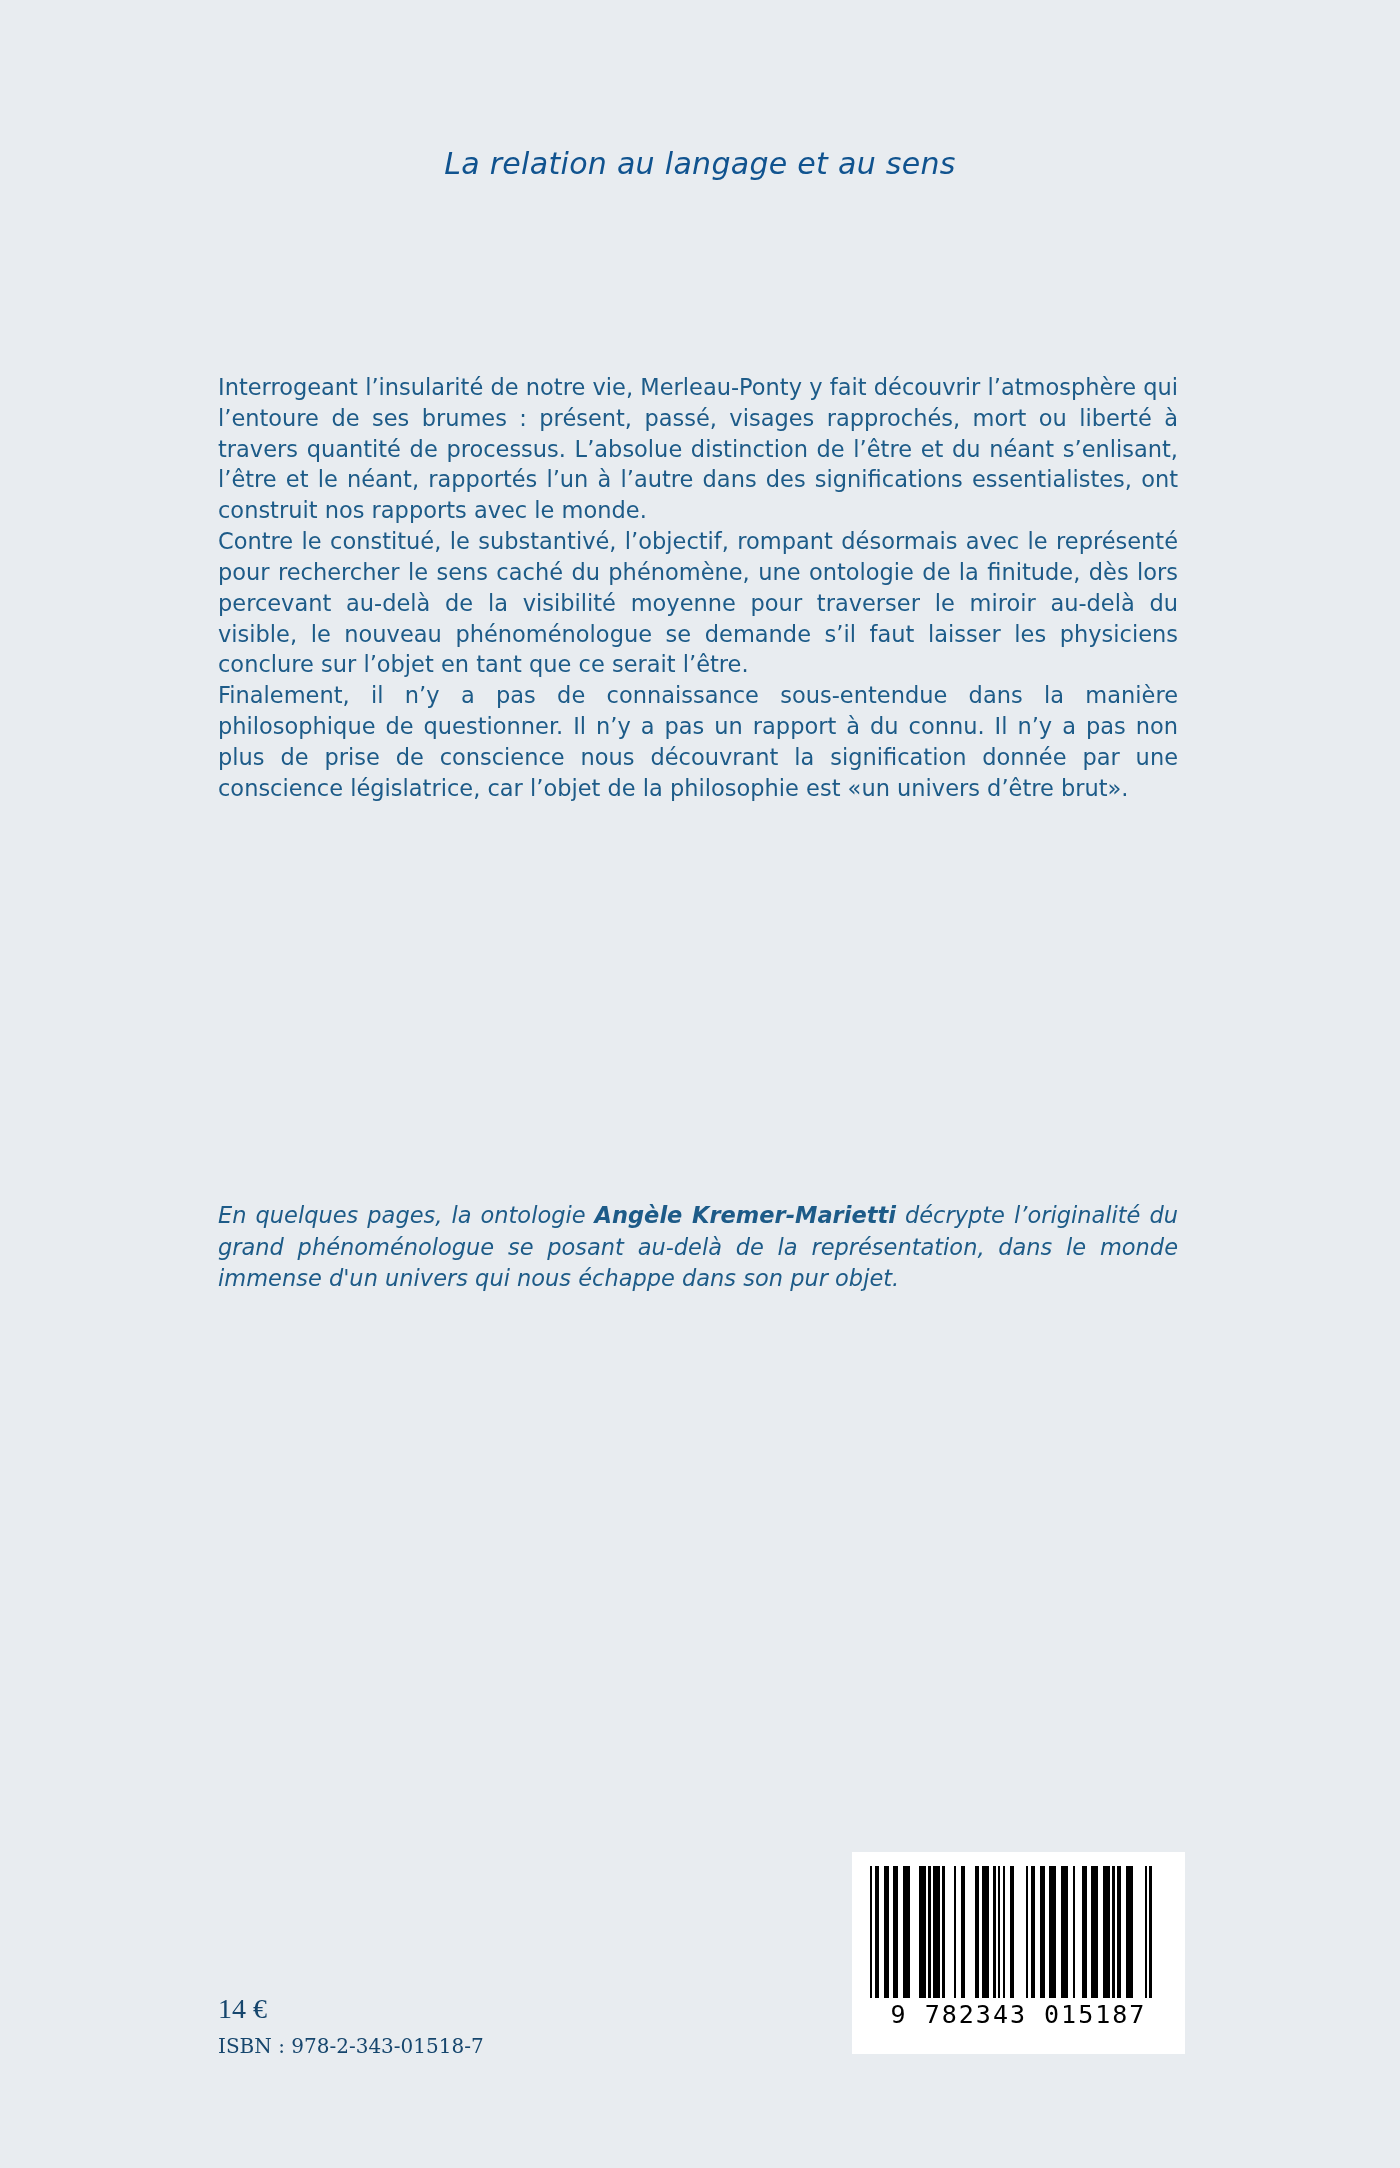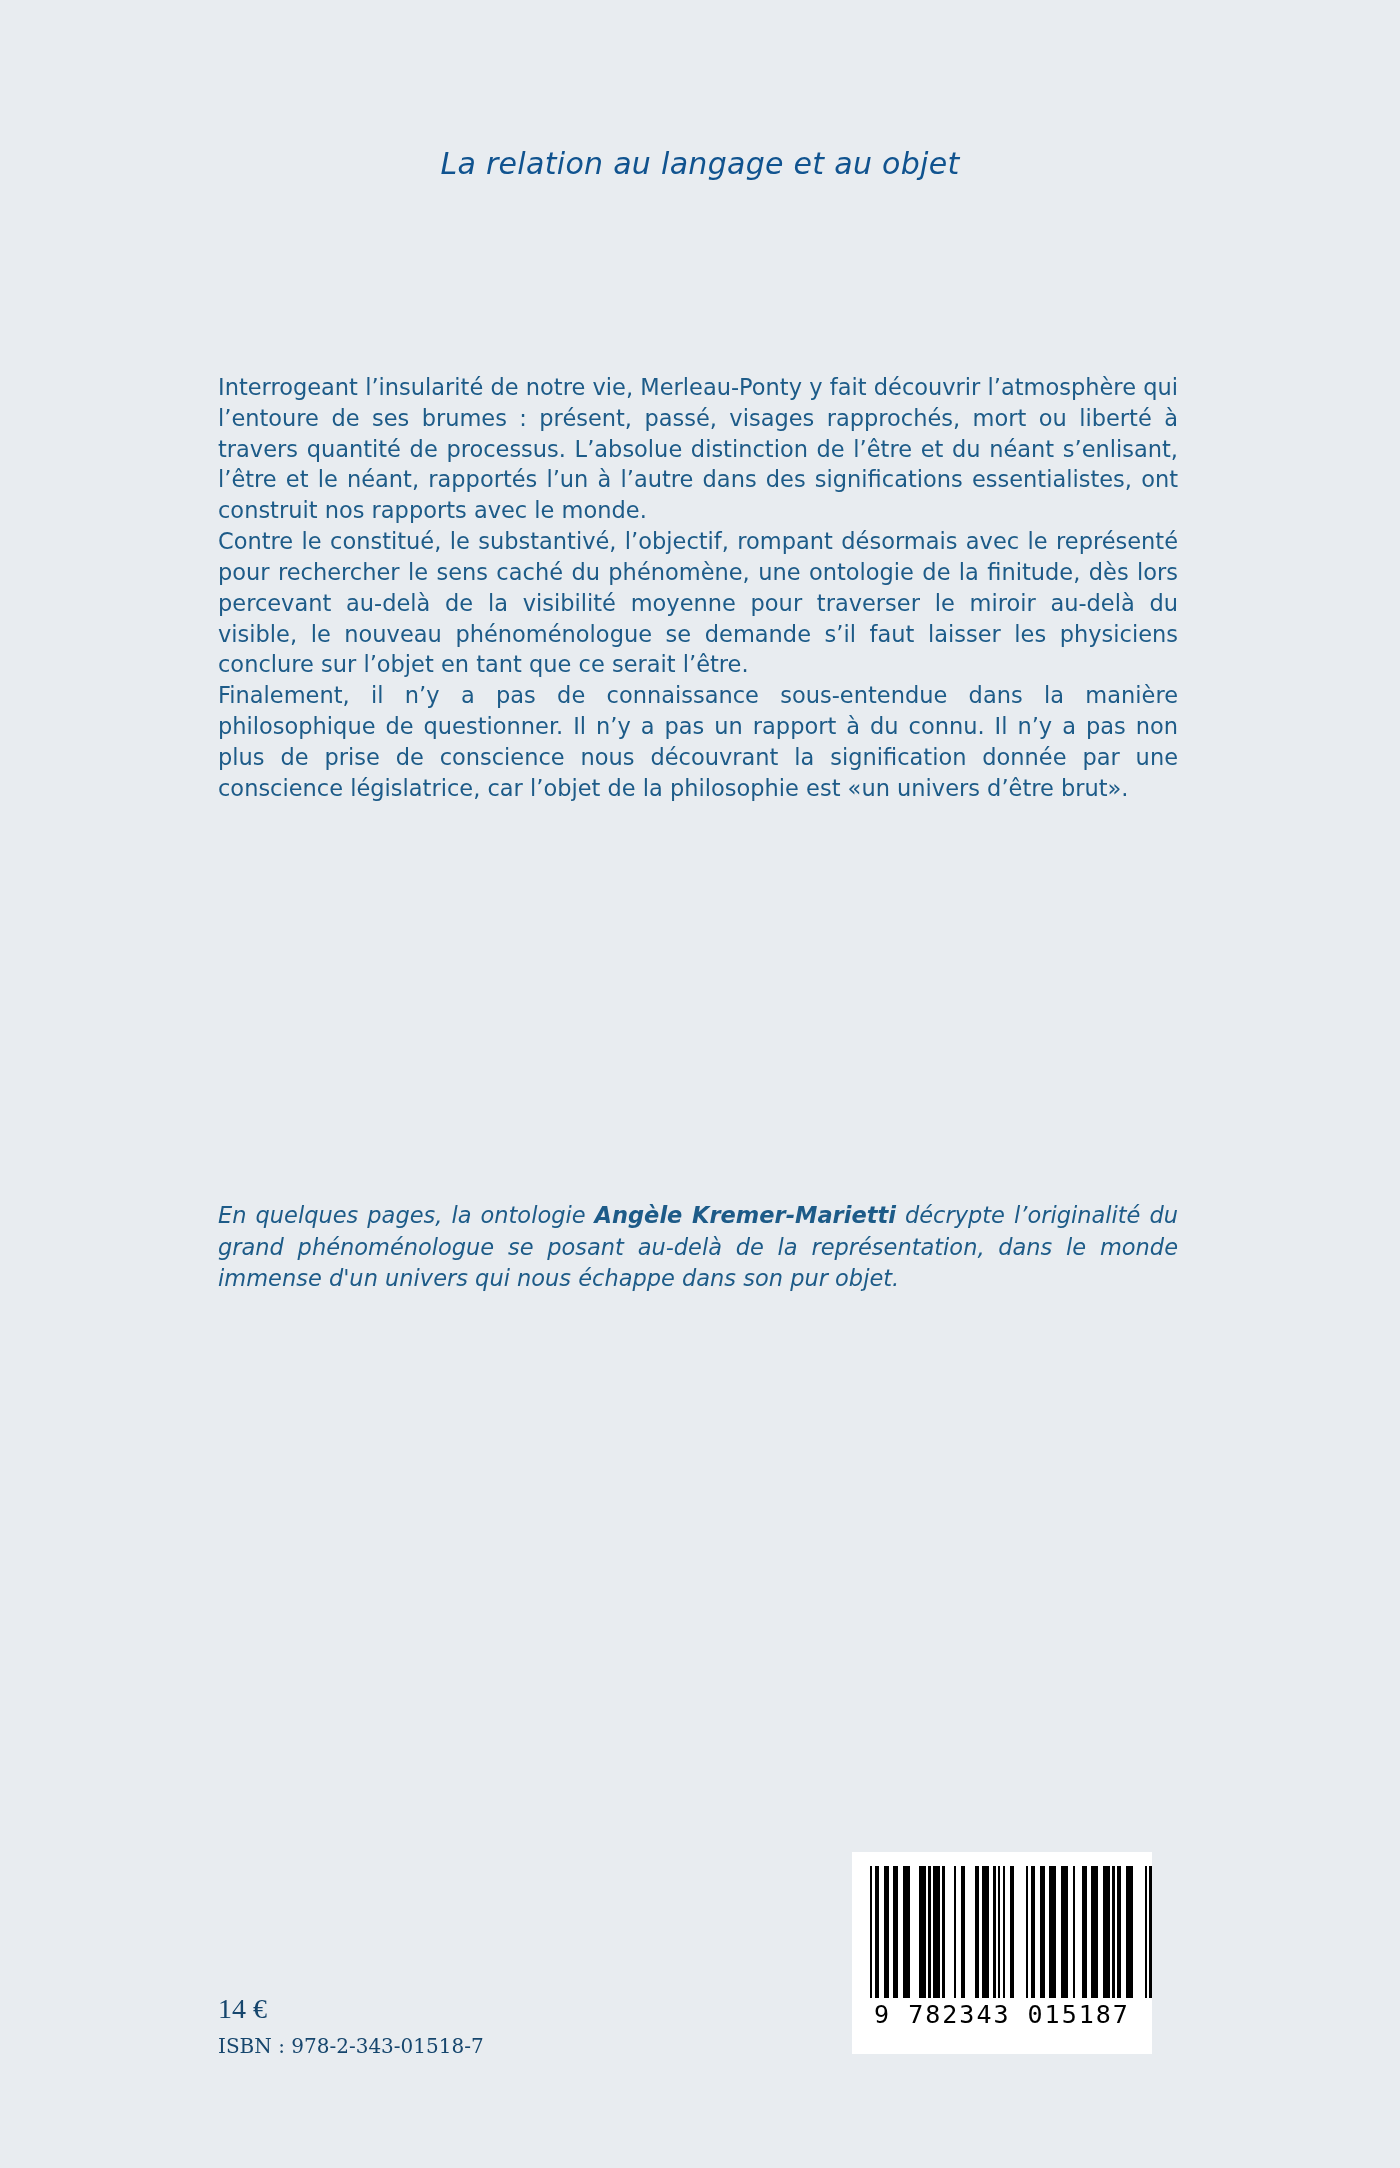--- a/index.html
+++ b/index.html
@@ -87,21 +87,21 @@
   }
   .isbn {
     font-family: "DejaVu Serif", serif;
     font-size: 20px;
     margin-top: 8px;
   }
   .barcode-box {
     position: absolute;
     left: 852px;
     top: 1852px;
-    width: 300px;
+    width: 333px;
     height: 202px;
     background: #ffffff;
     padding: 0;
     box-sizing: border-box;
   }
   .barcode-bars {
     position: absolute;
     left: 18px;
     top: 14px;
     width: 282px;
@@ -127,21 +127,21 @@
     text-align: center;
     white-space: nowrap;
   }
 </style>
 </head>
 <body>
 
 <div class="page">
 
   <div class="title-block">
-    <div class="book-subtitle">La relation au langage et au objet</div>
+    <div class="book-subtitle">La relation au langage et au sens</div>
   </div>
 
   <div class="blurb">
     <p>Interrogeant l’insularité de notre vie, Merleau-Ponty y fait découvrir l’atmosphère qui l’entoure de ses brumes : présent, passé, visages rapprochés, mort ou liberté à travers quantité de processus. L’absolue distinction de l’être et du néant s’enlisant, l’être et le néant, rapportés l’un à l’autre dans des significations essentialistes, ont construit nos rapports avec le monde.</p>
     <p>Contre le constitué, le substantivé, l’objectif, rompant désormais avec le représenté pour rechercher le sens caché du phénomène, une ontologie de la finitude, dès lors percevant au-delà de la visibilité moyenne pour traverser le miroir au-delà du visible, le nouveau phénoménologue se demande s’il faut laisser les physiciens conclure sur l’objet en tant que ce serait l’être.</p>
     <p>Finalement, il n’y a pas de connaissance sous-entendue dans la manière philosophique de questionner. Il n’y a pas un rapport à du connu. Il n’y a pas non plus de prise de conscience nous découvrant la signification donnée par une conscience législatrice, car l’objet de la philosophie est «un univers d’être brut».</p>
   </div>
 
   <div class="note">
     <p><span>En quelques pages, la ontologie </span><b>Angèle Kremer-Marietti</b><span> décrypte l’originalité du grand phénoménologue se posant au-delà de la représentation, dans le monde immense d'un univers qui nous échappe dans son pur objet.</span></p>

